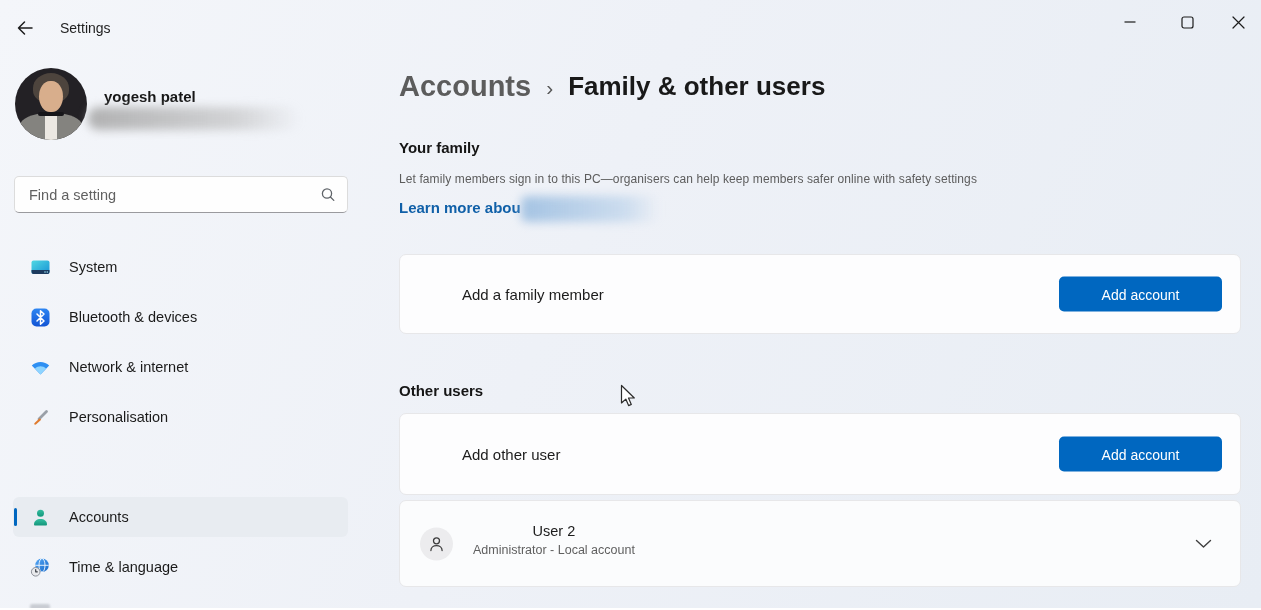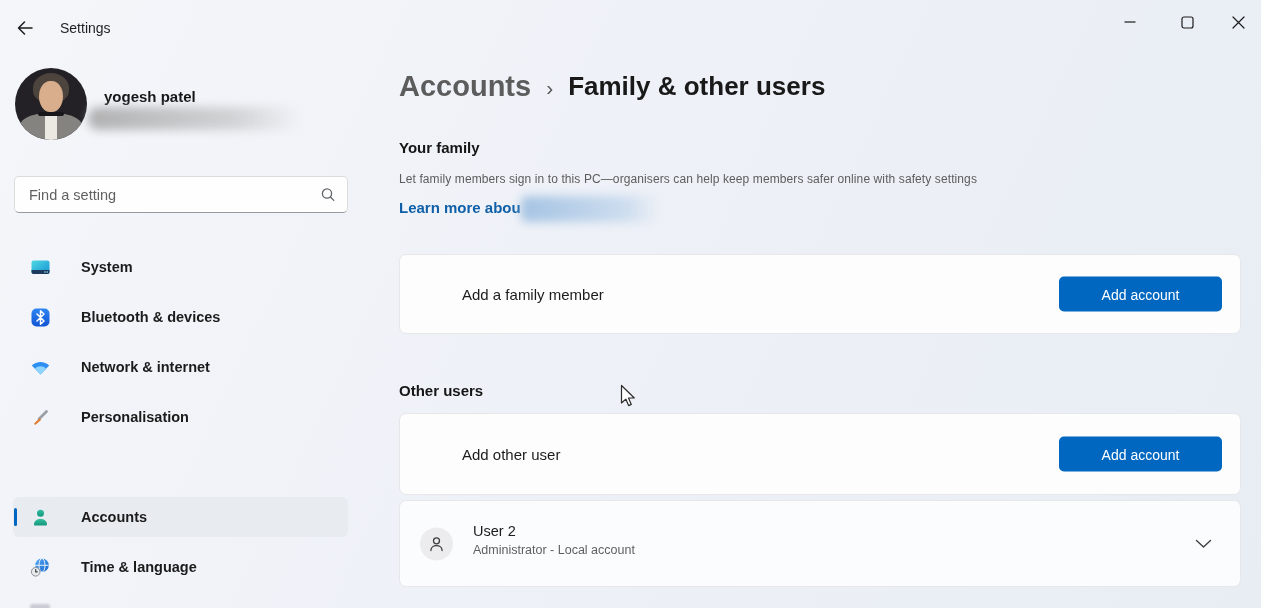--- a/index.html
+++ b/index.html
@@ -34,21 +34,21 @@
   .search-input { position:absolute; left:0; top:0; width:100%; height:100%; border:none; outline:none; background:transparent;
     padding:0 36px 0 14px; font-size:14.5px; font-family:"Liberation Sans", sans-serif; color:#701a75; }
   .search-input::placeholder { color:#616161; opacity:1; }
   .search-glyph { position:absolute; right:10px; top:9px; }
 
   .nav-item { position:absolute; left:13px; width:335px; height:40px; border-radius:6px;
     display:flex; align-items:center; cursor:pointer; }
   .nav-item.selected { background:#e8ecf1; }
   .nav-indicator { position:absolute; left:0.5px; top:11px; width:3.5px; height:18px; border-radius:2px; background:#0067c0; }
   .nav-icon { width:21px; height:21px; margin-left:17px; flex:0 0 auto; display:flex; }
-  .nav-label { margin-left:30px; font-size:14.5px; color:#1b1b1b; white-space:nowrap;font-weight:bold; }
+  .nav-label { margin-left:18px; font-size:14.5px; color:#1b1b1b; white-space:nowrap; }
   .partial-item { position:absolute; left:30px; top:604px; width:20px; height:6px; border-radius:2px;
     background:#a9adb5; opacity:.55; filter:blur(1px); }
 
   
   .breadcrumb { position:absolute; left:399px; top:70px; display:flex; align-items:center; }
   .crumb-parent { font-size:29px; font-weight:600; color:#5c5c5c; cursor:pointer; }
   .crumb-sep { font-size:21px; color:#565656; margin:3px 15px 0 15px; }
   .crumb-current { font-size:26px; font-weight:600; color:#191919; }
 
   .section-heading { position:absolute; left:399px; font-size:15px; font-weight:bold; color:#151515; }
@@ -57,21 +57,21 @@
   .link-redaction { position:absolute; left:521px; top:196px; width:138px; height:26px; border-radius:6px;
     background:linear-gradient(90deg, rgba(140,180,220,.75), rgba(170,200,230,.5) 75%, rgba(200,220,240,0)); filter:blur(5px); }
 
   .card { position:absolute; left:399px; width:842px; background:#fdfdfe; border:1px solid #e7e7e9; border-radius:7px; }
   .card.row { display:flex; align-items:center;padding-left:40px; }
   .card-label { margin-left:22px; font-size:15px; color:#1c1c1c; }
   .accent-btn { position:absolute; right:18px; top:50%; transform:translateY(-50%);
     width:163px; height:35px; background:#0067c0; color:#ffffff; border:none; border-radius:5px;
     font-size:14px; font-family:"Liberation Sans", sans-serif; cursor:pointer; }
 
-  .user-row { background:#fbfcfd; }
+  .user-row { background:#fbfcfd;text-align:center; }
   .user-row-avatar { position:absolute; left:20px; top:50%; transform:translateY(-50%);
     width:33px; height:33px; border-radius:50%; background:#ececee; display:flex; align-items:center; justify-content:center; }
   .user-row-texts { position:absolute; left:73px; top:22px; }
   .user-row-name { font-size:14.5px; color:#1c1c1c; }
   .user-row-detail { font-size:12.5px; color:#5f5f5f; margin-top:4px; }
   .user-row-chevron { position:absolute; right:28px; top:50%; transform:translateY(-50%); cursor:pointer; display:flex; }
 
   .mouse-cursor { position:absolute; left:620px; top:384px; pointer-events:none; }
 </style>
 </head>

